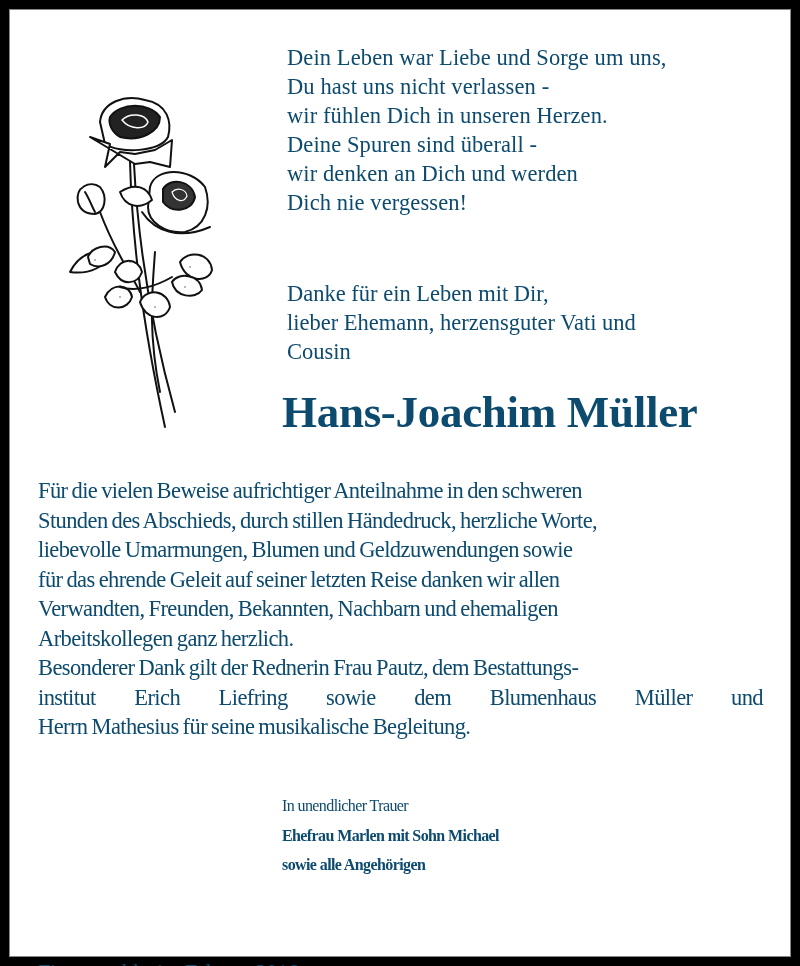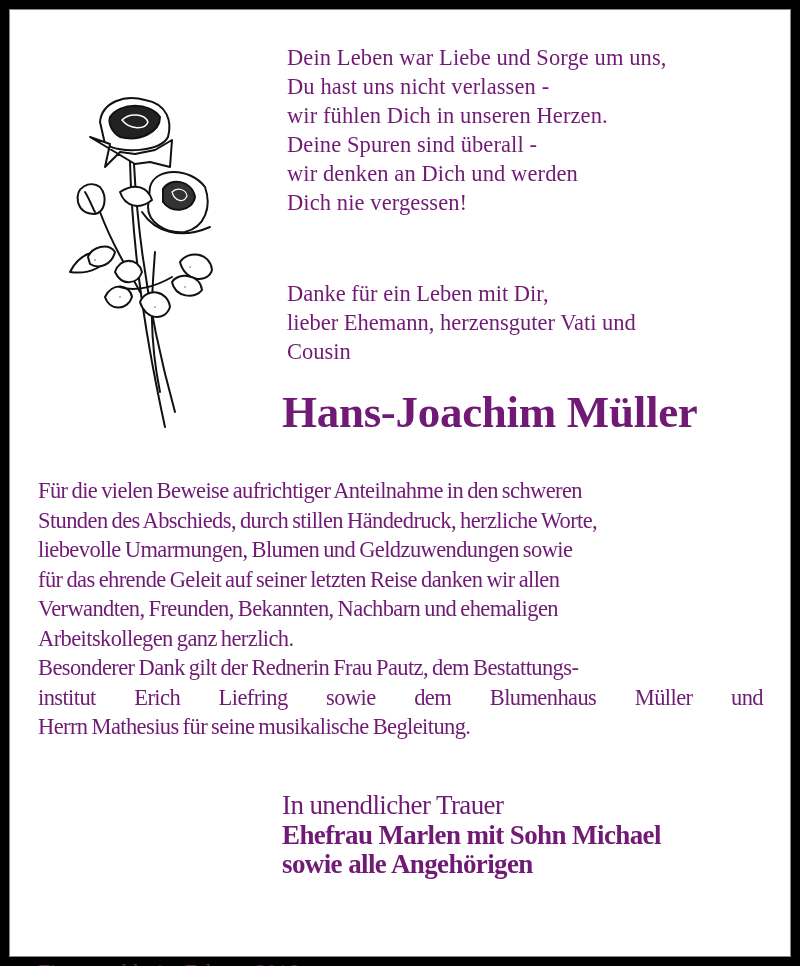--- a/index.html
+++ b/index.html
@@ -1,29 +1,29 @@
 <!DOCTYPE html>
 <html><head>
 <meta charset="utf-8">
 <style>
   html, body { margin: 0; padding: 0; background: #000; }
   body { width: 800px; height: 966px; position: relative; overflow: hidden; }
   .frame {
     position: absolute; left: 9px; top: 9px; width: 782px; height: 948px;
     background: #fff; border: 1px solid #888; box-sizing: border-box;
-    font-family: "Liberation Serif", "DejaVu Serif", serif; color: #701a75;
+    font-family: "Liberation Serif", "DejaVu Serif", serif; color: #0c4a6e;
   }
   .rose { position: absolute; left: 50px; top: 82px; width: 160px; height: 340px; }
   .poem { position: absolute; left: 277px; top: 33px; font-size: 22.5px; line-height: 29px; white-space: pre; letter-spacing: 0.1px; }
   .dedication { position: absolute; left: 277px; top: 245px; font-size: 22.5px; line-height: 29px; white-space: pre; margin-top: 24px; }
   .name { position: absolute; left: 272px; top: 372px; font-size: 45px; font-weight: bold; letter-spacing: -0.3px; line-height: 60px; white-space: nowrap; }
   .body-text { position: absolute; left: 28px; top: 466px; width: 725px; font-size: 22.5px; line-height: 29.5px; letter-spacing: -0.6px; word-spacing: -1px; }
   .line { display: block; white-space: nowrap; }
   .line.just { white-space: normal; text-align: justify; text-align-last: justify; }
-  .sign { position: absolute; left: 272px; top: 781px; font-size: 27px; line-height: 29.5px; letter-spacing: -0.6px; }
+  .sign { position: absolute; left: 272px; top: 781px; font-size: 16px; line-height: 29.5px; letter-spacing: -0.6px; }
   .sign .bold { font-weight: bold; }
   .place { position: absolute; left: 28px; top: 948px; font-size: 22.5px; line-height: 29px; letter-spacing: -0.6px; }
 </style>
 </head>
 <body>
 
 <div class="frame">
 
   <svg class="rose" viewBox="0 0 160 340" xmlns="http://www.w3.org/2000/svg">
     <g fill="none" stroke="#111" stroke-width="2" stroke-linecap="round" stroke-linejoin="round">

